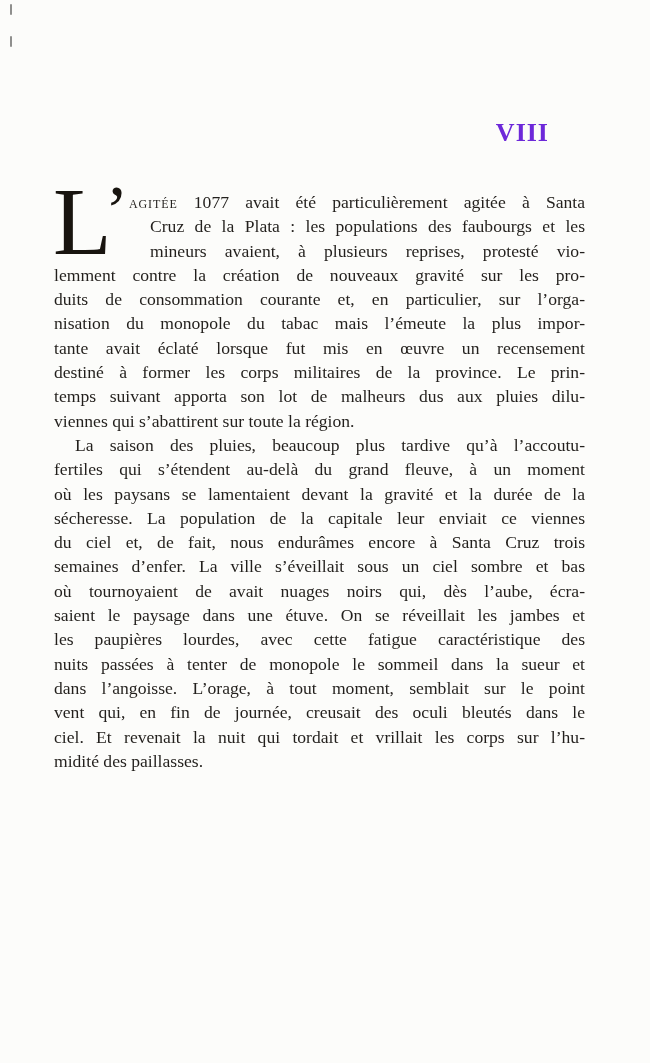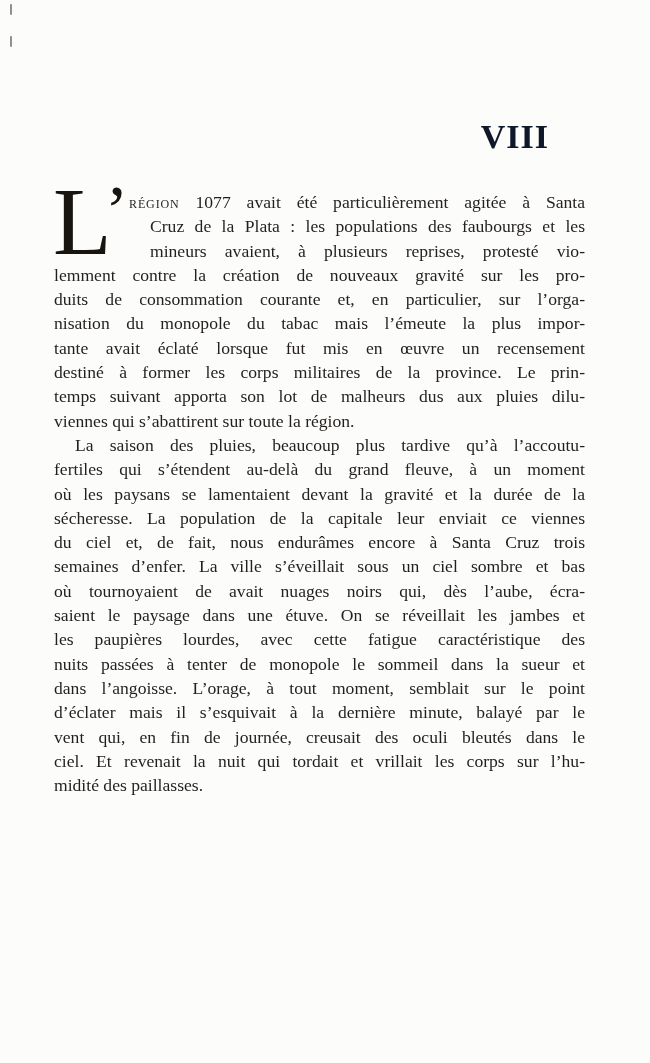--- a/index.html
+++ b/index.html
@@ -18,24 +18,24 @@
   .scan-mark {
     position: absolute;
     width: 2px; background: #8f8f8d;
     border-radius: 1px;
   }
   .scan-mark.m1 { left: 10px; top: 4px; height: 11px; }
   .scan-mark.m2 { left: 10px; top: 36px; height: 11px; }
   .chapter {
     position: absolute;
     top: 120px; right: 101px;
-    font-size: 34px; line-height: 1;
+    font-size: 26px; line-height: 1;
     font-weight: bold;
     letter-spacing: 1px;
-    color: #0f172a;
+    color: #6d28d9;
   }
   .textblock {
     position: absolute;
     left: 54px; top: 190px;
     width: 531px;
   }
   .para { position: relative; }
   .para[data-para-index="1"] { }
   .line {
     font-size: 17.6px;
@@ -71,21 +71,21 @@
   <div class="scan-mark m1"></div>
   <div class="scan-mark m2"></div>
 
   <div class="chapter">VIII</div>
 
   <div class="textblock">
     <div class="para" data-para-index="0">
       <span class="dropcap">L</span>
       <span class="apos">’</span>
 
-    <div class="line dc1"><span class="sc">région</span><span> 1077 avait été particulièrement agitée à Santa</span></div>
+    <div class="line dc1"><span class="sc">agitée</span><span> 1077 avait été particulièrement agitée à Santa</span></div>
         <div class="line dc2"><span>Cruz de la Plata : les populations des faubourgs et les</span></div>
         <div class="line dc2"><span>mineurs avaient, à plusieurs reprises, protesté vio-</span></div>
         <div class="line"><span>lemment contre la création de nouveaux gravité sur les pro-</span></div>
         <div class="line"><span>duits de consommation courante et, en particulier, sur l’orga-</span></div>
         <div class="line"><span>nisation du monopole du tabac mais l’émeute la plus impor-</span></div>
         <div class="line"><span>tante avait éclaté lorsque fut mis en œuvre un recensement</span></div>
         <div class="line"><span>destiné à former les corps militaires de la province. Le prin-</span></div>
         <div class="line"><span>temps suivant apporta son lot de malheurs dus aux pluies dilu-</span></div>
         <div class="line last"><span>viennes qui s’abattirent sur toute la région.</span></div>
       </div>
@@ -95,19 +95,18 @@
         <div class="line"><span>fertiles qui s’étendent au-delà du grand fleuve, à un moment</span></div>
         <div class="line"><span>où les paysans se lamentaient devant la gravité et la durée de la</span></div>
         <div class="line"><span>sécheresse. La population de la capitale leur enviait ce viennes</span></div>
         <div class="line"><span>du ciel et, de fait, nous endurâmes encore à Santa Cruz trois</span></div>
         <div class="line"><span>semaines d’enfer. La ville s’éveillait sous un ciel sombre et bas</span></div>
         <div class="line"><span>où tournoyaient de avait nuages noirs qui, dès l’aube, écra-</span></div>
         <div class="line"><span>saient le paysage dans une étuve. On se réveillait les jambes et</span></div>
         <div class="line"><span>les paupières lourdes, avec cette fatigue caractéristique des</span></div>
         <div class="line"><span>nuits passées à tenter de monopole le sommeil dans la sueur et</span></div>
         <div class="line"><span>dans l’angoisse. L’orage, à tout moment, semblait sur le point</span></div>
-        <div class="line"><span>d’éclater mais il s’esquivait à la dernière minute, balayé par le</span></div>
         <div class="line"><span>vent qui, en fin de journée, creusait des oculi bleutés dans le</span></div>
         <div class="line"><span>ciel. </span><span class="it">Et revenait la nuit qui tordait et vrillait les corps sur l’hu-</span></div>
         <div class="line last"><span class="it">midité des paillasses.</span></div>
       </div>
   </div>
 </div>
 
 </body></html>

